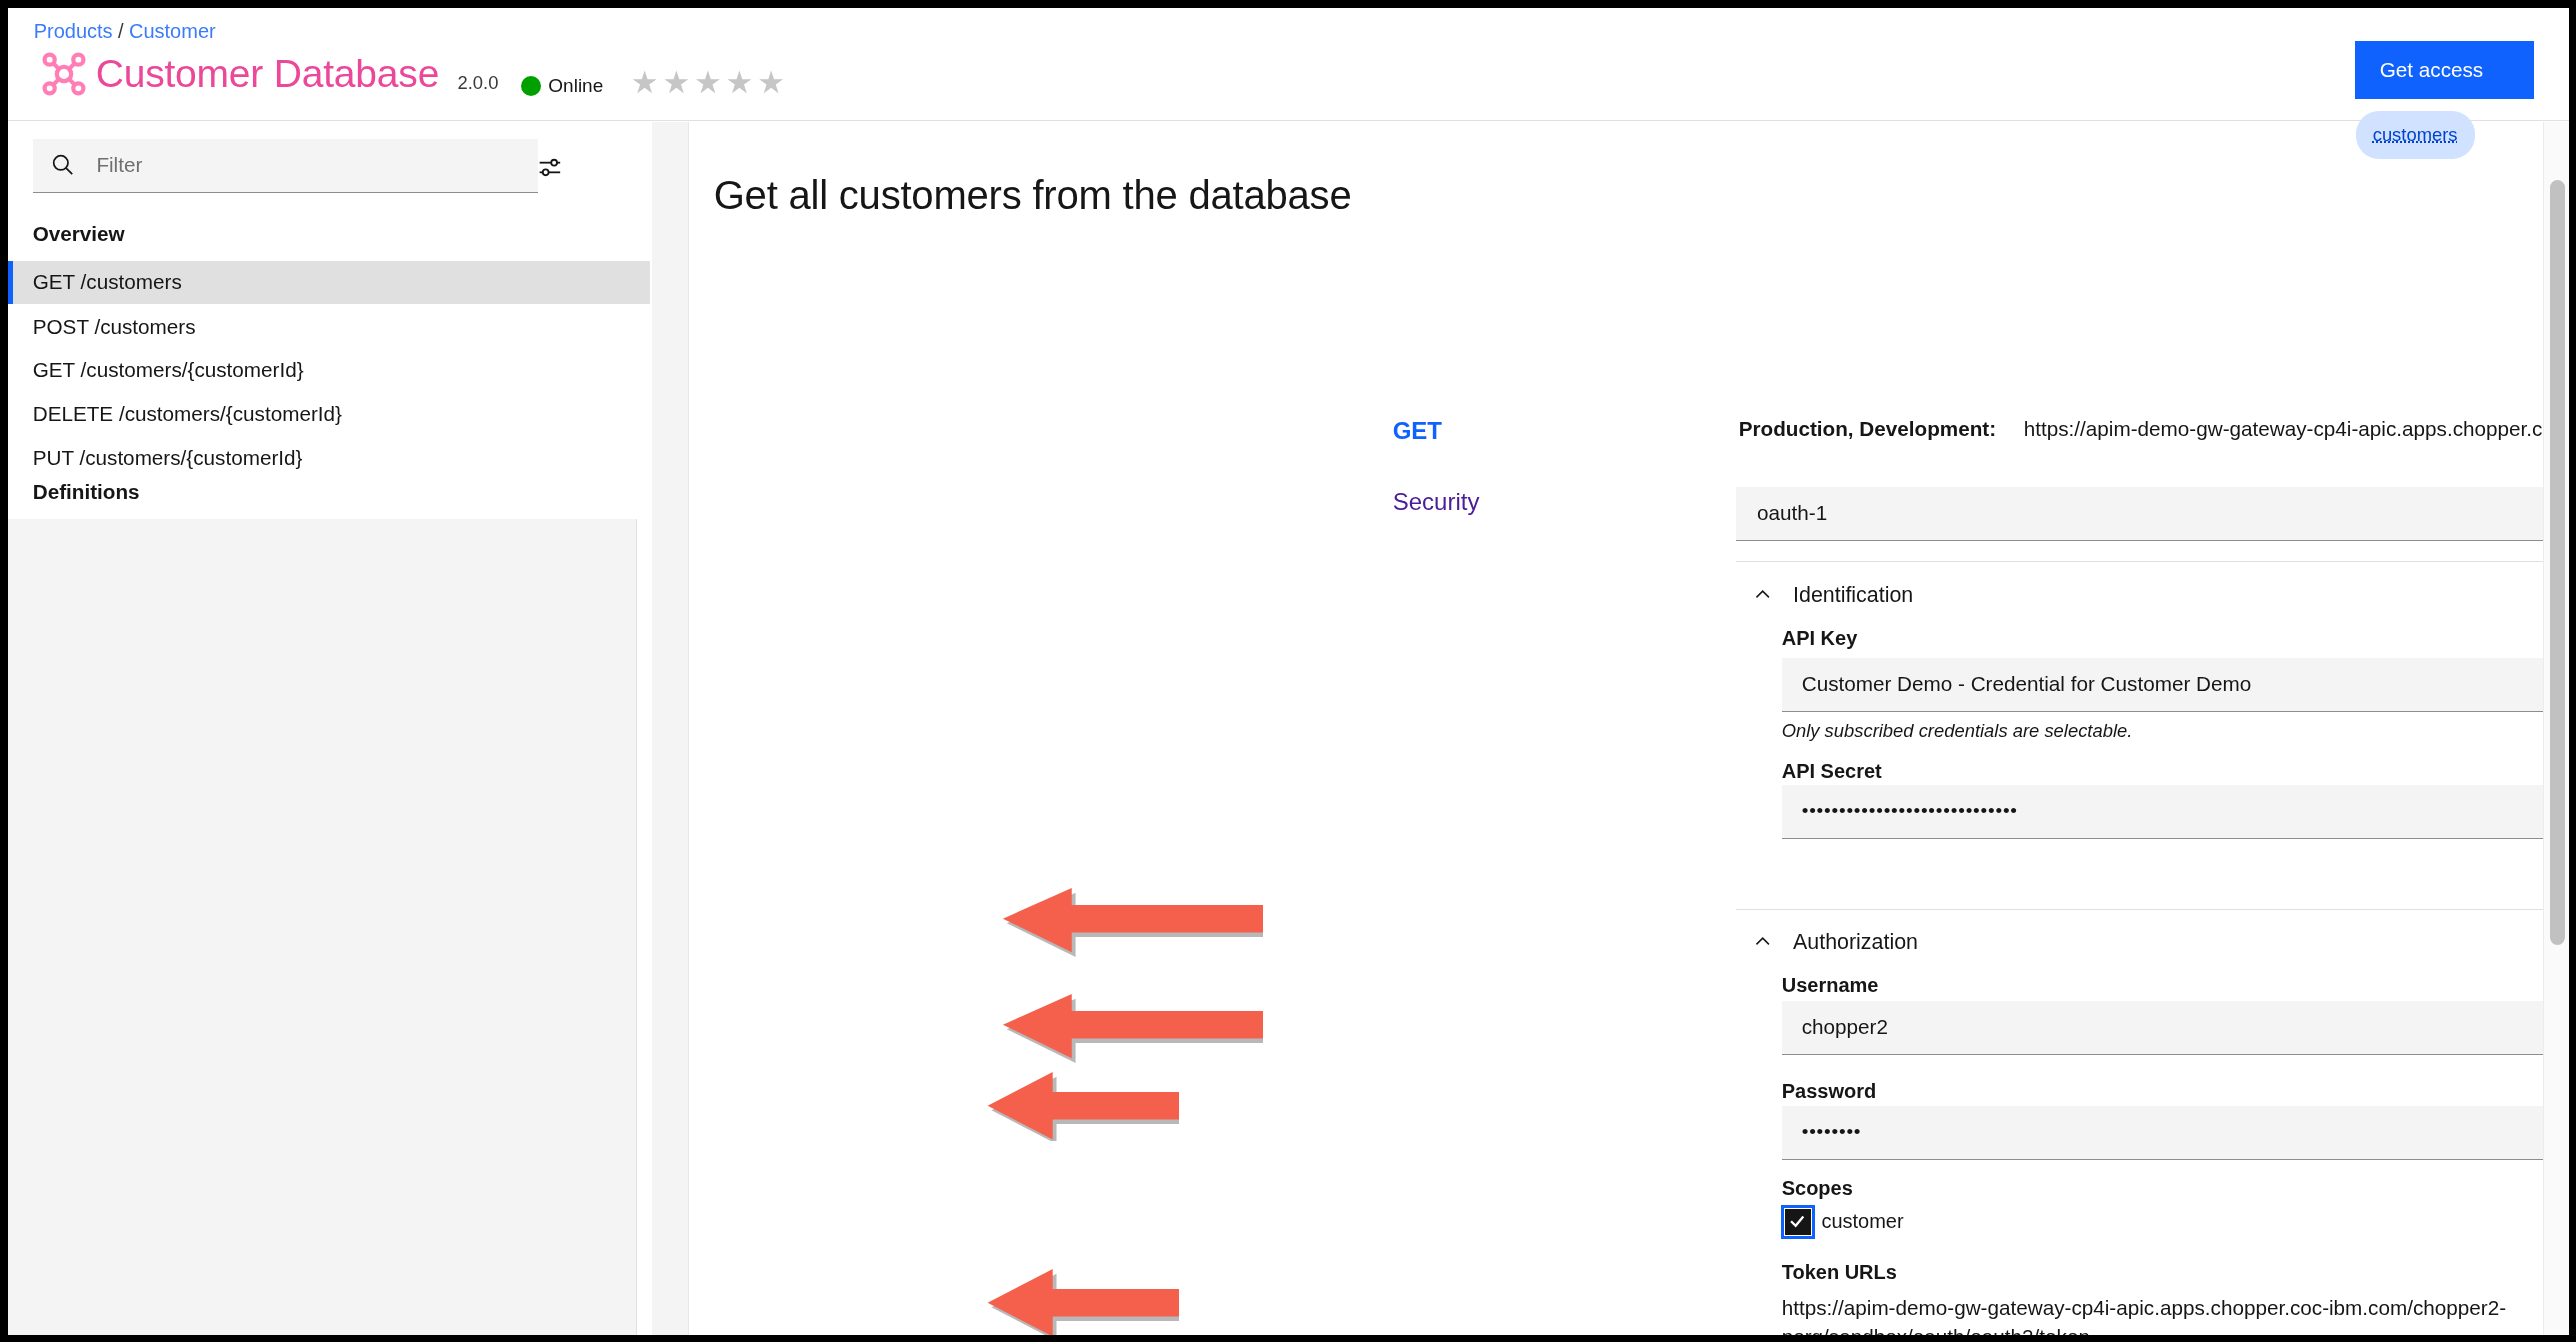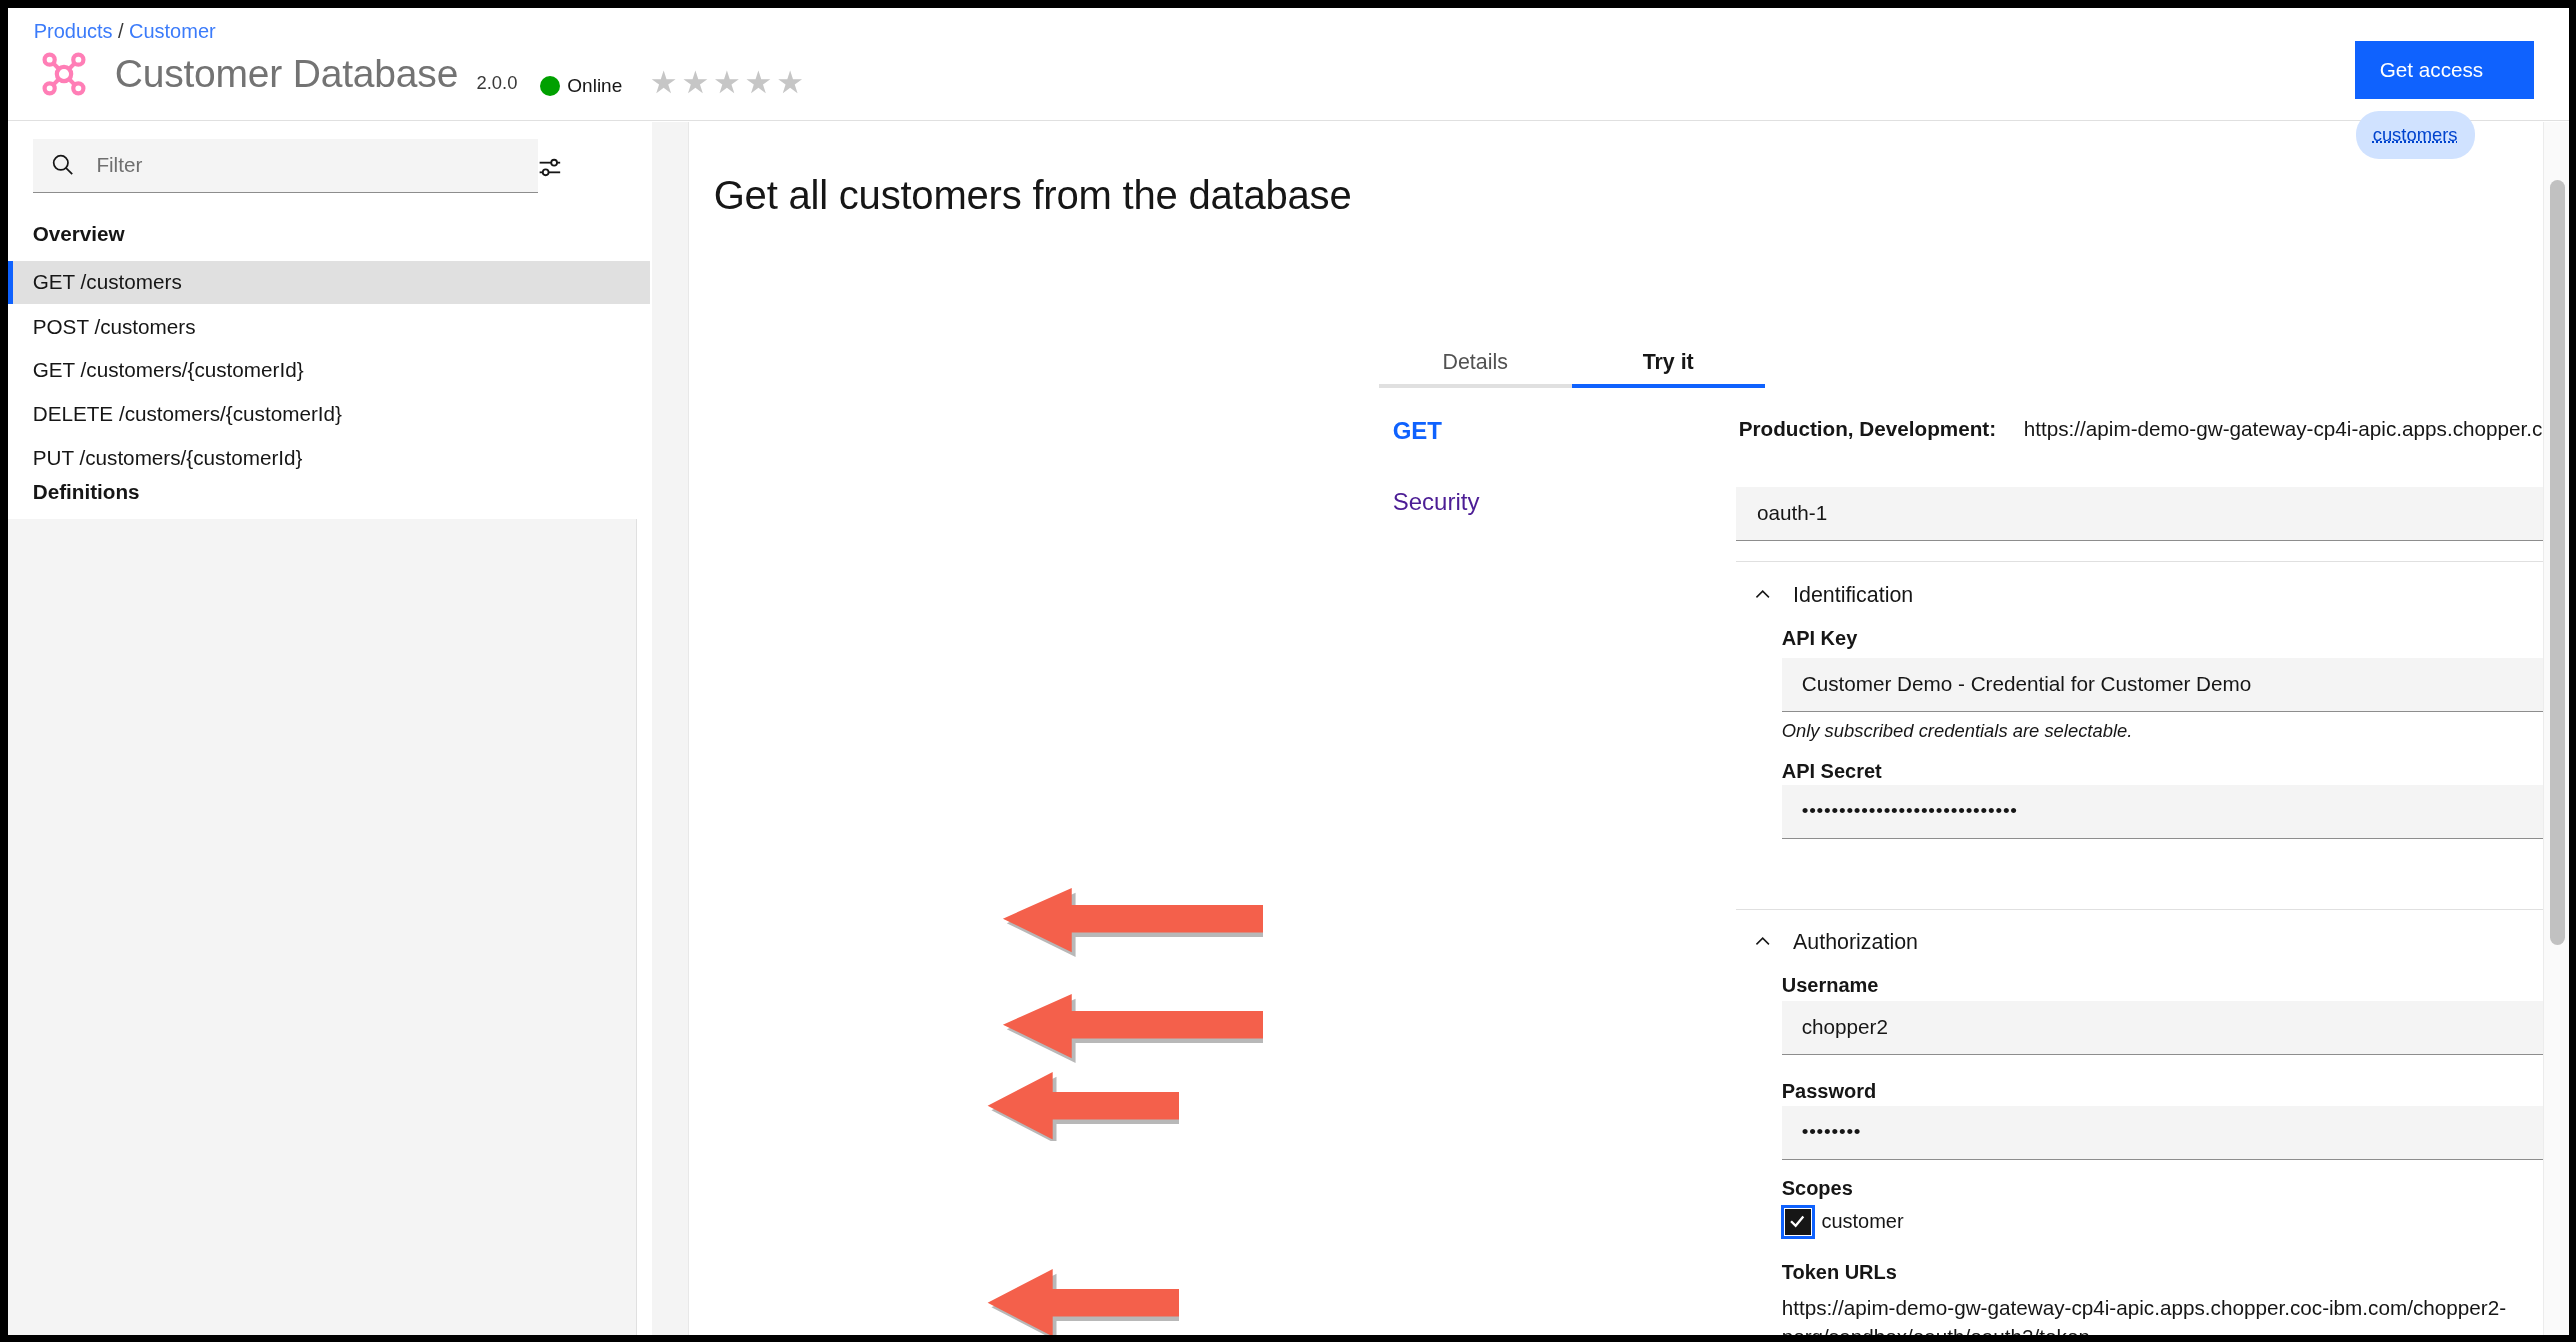--- a/index.html
+++ b/index.html
@@ -28,22 +28,22 @@
   }
   .breadcrumb .bc-link { color: #3b7bfa; cursor: pointer; }
   .breadcrumb .bc-sep { color: #393939; margin: 0 5.4px; }
 
   .product-row {
     position: absolute; left: 29px; top: 37px;
     display: flex; align-items: center; height: 58px;
   }
   .product-logo { width: 54px; height: 54px; flex: none; }
   .product-title {
-    font-size: 39px; font-weight: 400; color: #737373;
-    margin-left: 24px; letter-spacing: -0.2px; white-space: nowrap;
+    font-size: 39px; font-weight: 400; color: #ec4899;
+    margin-left: 5px; letter-spacing: -0.2px; white-space: nowrap;
   }
   .product-version {
     font-size: 18.4px; color: #393939; margin-left: 18.4px;
     align-self: flex-end; padding-bottom: 9.2px; white-space: nowrap;
   }
   .status-wrap {
     display: flex; align-items: center; margin-left: 23px;
     align-self: flex-end; padding-bottom: 6.1px;
   }
   .status-dot {
@@ -317,24 +317,20 @@
 
       <div class="nav-section-title" style="top:358px">Definitions</div>
     </div>
   </div>
 
   <div class="main">
     <div class="main-strip"></div>
 
     <div class="page-title">Get all customers from the database</div>
 
-    <div class="tabs">
-      <div class="tab">Details</div>
-      <div class="tab active">Try it</div>
-    </div>
 
     <div class="left-nav-get">GET</div>
     <div class="left-nav-security">Security</div>
 
     <div class="endpoint-row">
       <span class="endpoint-label">Production, Development:</span>
       <span class="endpoint-url">https://apim-demo-gw-gateway-cp4i-apic.apps.chopper.coc-ibm.com/chopper2-porg/sandbox/customerdb/v1/customers</span>
     </div>
 
     <div class="auth-select">

